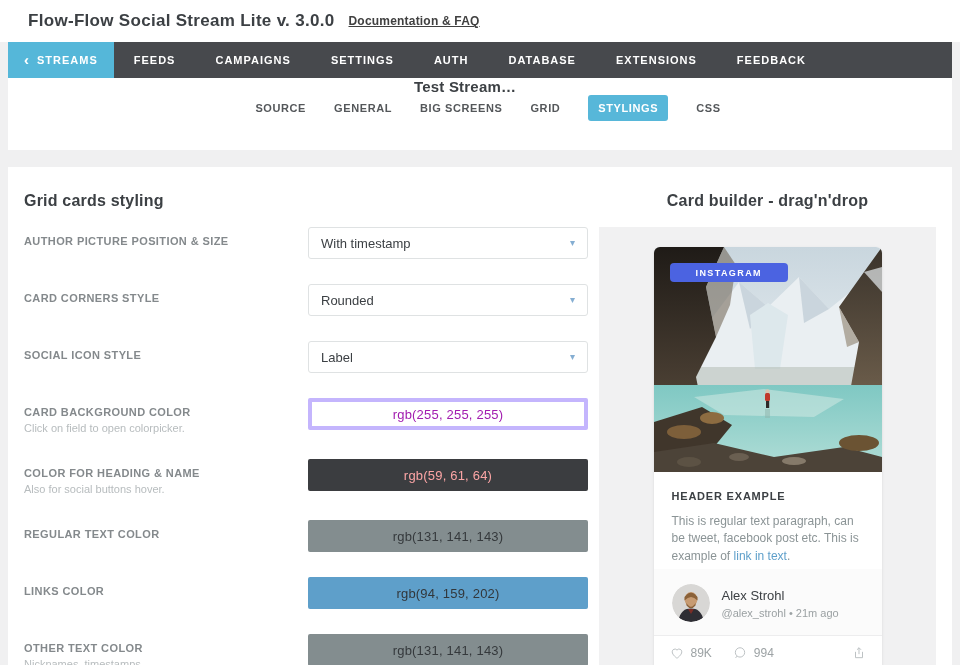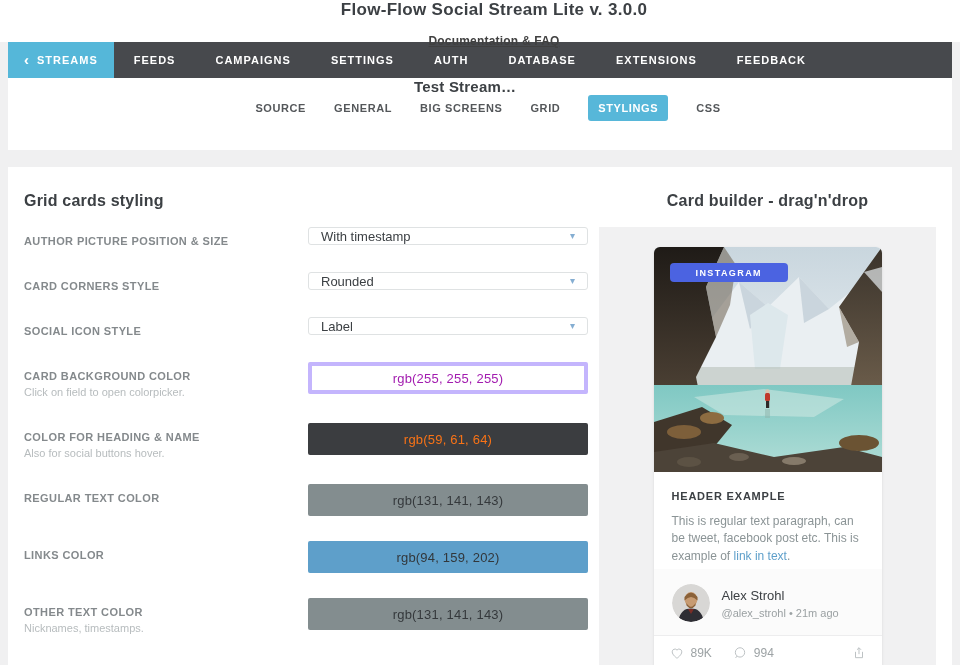--- a/index.html
+++ b/index.html
@@ -1,20 +1,20 @@
 <!DOCTYPE html>
 <html><head>
 <meta charset="utf-8">
 <style>
   * { box-sizing: border-box; margin: 0; padding: 0; }
   html,body { width:960px; height:665px; overflow:hidden; }
   body { background:#f0f0f1; font-family:"Liberation Sans", sans-serif; color:#3c4042; }
 
   
-  .top-header { background:#fff; height:42px; display:flex; align-items:center; padding-left:28px; gap:14px;flex-direction:column; }
+  .top-header { background:#fff; height:42px; display:flex; align-items:center; padding-left:28px; gap:14px; }
   .app-title { font-size:17px; font-weight:bold; letter-spacing:.3px; color:#3c4044; }
   .doc-link { font-size:12px; color:#404040; text-decoration:underline; font-weight:bold; letter-spacing:.2px; cursor:pointer; }
 
   
   .navbar { margin:0 8px; background:#47494d; height:36px; display:flex; align-items:stretch; }
   .nav-item { display:flex; align-items:center; padding:0 20px; color:#fff; font-size:11px; font-weight:bold; letter-spacing:1px; cursor:pointer; }
   .nav-item.active { background:#55b7d9; padding:0 16px; gap:7px; }
   .nav-chevron { font-size:15px; font-weight:bold; line-height:1; position:relative; top:-1px; }
 
   
@@ -29,21 +29,21 @@
   
   .main-panel { margin:0 8px; background:#fff; height:498px; display:flex; padding:25px 16px 0 16px; }
   .left-col { flex:0 0 575px; }
   .section-title { font-size:16px; font-weight:bold; letter-spacing:.2px; color:#3c4044; margin-bottom:17px; }
 
   .frow { display:flex; margin-bottom:25px; }
   .flabel { width:284px; padding-top:8px; padding-right:10px; }
   .flabel-text { font-size:11px; font-weight:bold; letter-spacing:.4px; color:#84898c; }
   .fsub { font-size:11px; color:#b7bcbe; margin-top:4px; }
   .fcontrol { width:280px; }
-  .ff-select { height:18px; background:#fff; border:1px solid #dfe2e3; border-radius:3px; display:flex; align-items:center; justify-content:space-between; padding:0 12px; font-size:13px; color:#3c4044; cursor:pointer; }
+  .ff-select { height:32px; background:#fff; border:1px solid #dfe2e3; border-radius:3px; display:flex; align-items:center; justify-content:space-between; padding:0 12px; font-size:13px; color:#3c4044; cursor:pointer; }
   .caret { color:#85aed2; font-size:10px; line-height:1; }
   .colorfield { height:32px; border-radius:2px; display:flex; align-items:center; justify-content:center; font-size:13px; letter-spacing:.2px; cursor:pointer; }
 
   
   .right-col { flex:0 0 337px; margin-left:auto; display:flex; flex-direction:column; }
   .builder-title { text-align:center; font-size:16px; font-weight:bold; letter-spacing:.2px; color:#3c4044; margin-bottom:17px; }
   .builder-panel { background:#f1f1f2; flex:1; padding-top:20px; }
   .preview-card { width:228px; margin:0 auto; background:#fff; border-radius:6px; box-shadow:0 1px 3px rgba(0,0,0,.10); overflow:hidden; }
   .card-img { position:relative; height:225px; }
   .card-img svg { display:block; width:100%; height:100%; }
@@ -161,21 +161,21 @@
         <div class="colorfield" style="background:#ffffff;color:#a21caf;border:4px solid #c4b5fd">rgb(255, 255, 255)</div>
       </div>
     </div>
 
     <div class="frow">
       <div class="flabel">
         <div class="flabel-text">COLOR FOR HEADING &amp; NAME</div>
         <div class="fsub">Also for social buttons hover.</div>
       </div>
       <div class="fcontrol">
-        <div class="colorfield" style="background:#3b3d40;color:#f97316">rgb(59, 61, 64)</div>
+        <div class="colorfield" style="background:#3b3d40;color:#fca5a5">rgb(59, 61, 64)</div>
       </div>
     </div>
 
     <div class="frow">
       <div class="flabel">
           <div class="flabel-text">REGULAR TEXT COLOR</div>
         </div>
       <div class="fcontrol">
         <div class="colorfield" style="background:#838d8f;color:#35393c">rgb(131, 141, 143)</div>
       </div>

